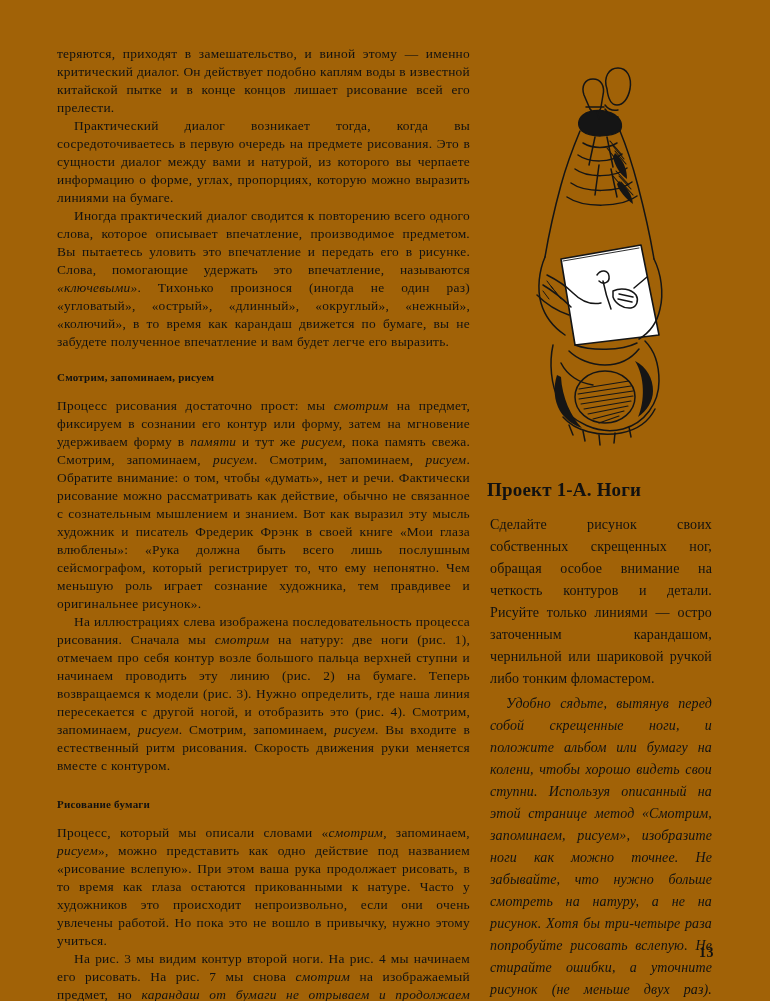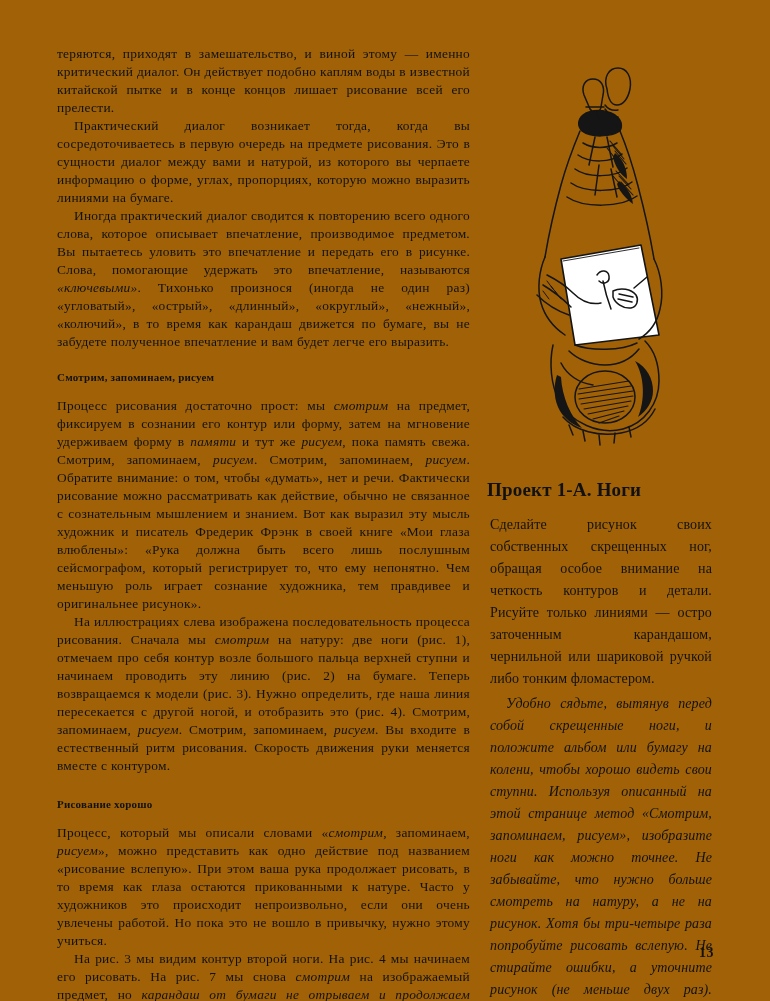--- a/index.html
+++ b/index.html
@@ -108,21 +108,21 @@
     <p class="indent">Практический диалог возникает тогда, когда вы сосредоточиваетесь в первую очередь на предмете рисования. Это в сущности диалог между вами и натурой, из которого вы черпаете информацию о форме, углах, пропорциях, которую можно выразить линиями на бумаге.</p>
 
     <p class="indent">Иногда практический диалог сводится к повторению всего одного слова, которое описывает впечатление, производимое предметом. Вы пытаетесь уловить это впечатление и передать его в рисунке. Слова, помогающие удержать это впечатление, называются <em>«ключевыми»</em>. Тихонько произнося (иногда не один раз) «угловатый», «острый», «длинный», «округлый», «нежный», «колючий», в то время как карандаш движется по бумаге, вы не забудете полученное впечатление и вам будет легче его выразить.</p>
 
     <h2 class="sec-head">Смотрим, запоминаем, рисуем</h2>
 
     <p>Процесс рисования достаточно прост: мы <em>смотрим</em> на предмет, фиксируем в сознании его контур или форму, затем на мгновение удерживаем форму в <em>памяти</em> и тут же <em>рисуем</em>, пока память свежа. Смотрим, запоминаем, <em>рисуем</em>. Смотрим, запоминаем, <em>рисуем</em>. Обратите внимание: о том, чтобы «думать», нет и речи. Фактически рисование можно рассматривать как действие, обычно не связанное с сознательным мышлением и знанием. Вот как выразил эту мысль художник и писатель Фредерик Фрэнк в своей книге «Мои глаза влюблены»: «Рука должна быть всего лишь послушным сейсмографом, который регистрирует то, что ему непонятно. Чем меньшую роль играет сознание художника, тем правдивее и оригинальнее рисунок».</p>
 
     <p class="indent">На иллюстрациях слева изображена последовательность процесса рисования. Сначала мы <em>смотрим</em> на натуру: две ноги (рис. 1), отмечаем про себя контур возле большого пальца верхней ступни и начинаем проводить эту линию (рис. 2) на бумаге. Теперь возвращаемся к модели (рис. 3). Нужно определить, где наша линия пересекается с другой ногой, и отобразить это (рис. 4). Смотрим, запоминаем, <em>рисуем</em>. Смотрим, запоминаем, <em>рисуем</em>. Вы входите в естественный ритм рисования. Скорость движения руки меняется вместе с контуром.</p>
 
-    <h2 class="sec-head second">Рисование хорошо</h2>
+    <h2 class="sec-head second">Рисование бумаги</h2>
 
     <p>Процесс, который мы описали словами «<em>смотрим</em>, запоминаем, <em>рисуем</em>», можно представить как одно действие под названием «рисование вслепую». При этом ваша рука продолжает рисовать, в то время как глаза остаются прикованными к натуре. Часто у художников это происходит непроизвольно, если они очень увлечены работой. Но пока это не вошло в привычку, нужно этому учиться.</p>
 
     <p class="indent">На рис. 3 мы видим контур второй ноги. На рис. 4 мы начинаем его рисовать. На рис. 7 мы снова <em>смотрим</em> на изображаемый предмет, но <em>карандаш от бумаги не отрываем и продолжаем рисовать</em>. Рисование вслепую — прекрасный способ укрепить связь между зрением и рукой, что позволяет изображать контуры более четко. Однако могут пострадать пропорции, так что «вслепую» лучше рисовать понемножку, как бы в перерывах между «, запоминаем, ». Такой прием наиболее эффективен на ранних стадиях рисунка.</p>
   </div>
 
   <div class="side-col">
 
     <div class="illus-wrap">
       <svg width="228" height="420" viewBox="0 0 228 420" aria-hidden="true">

